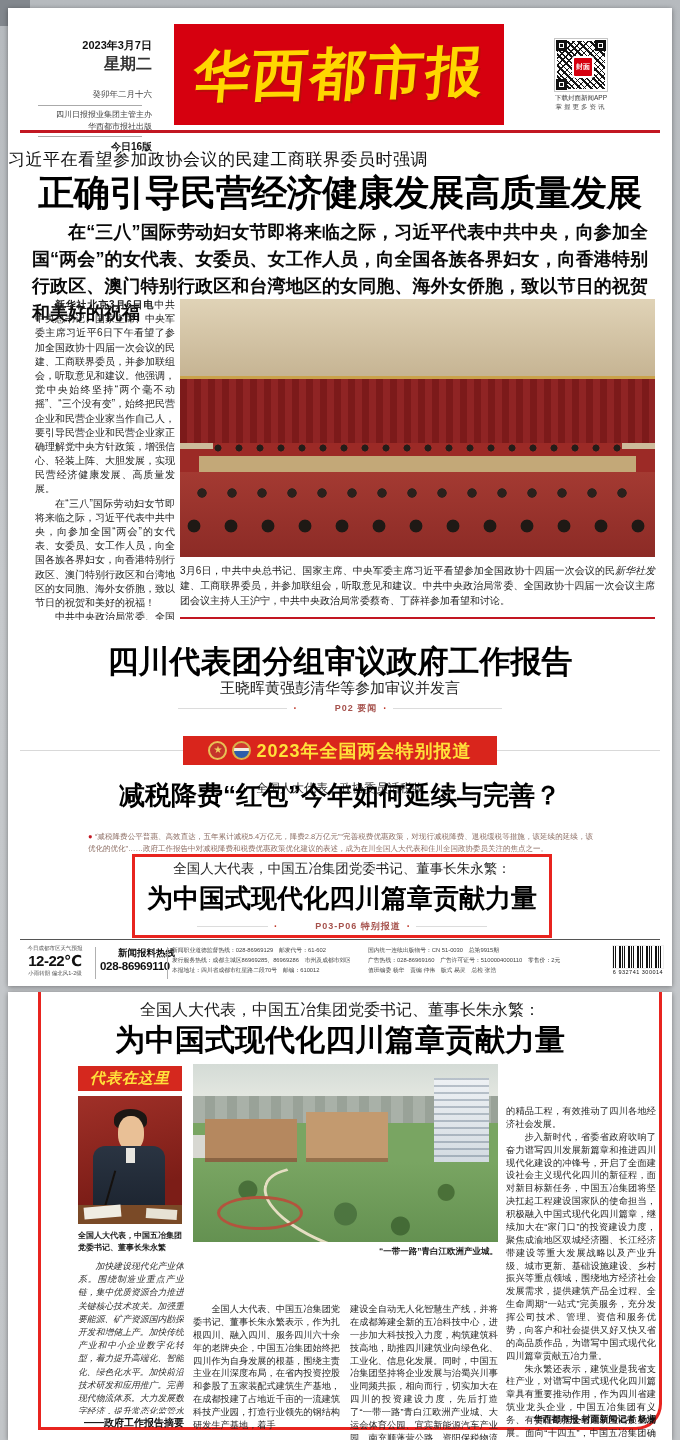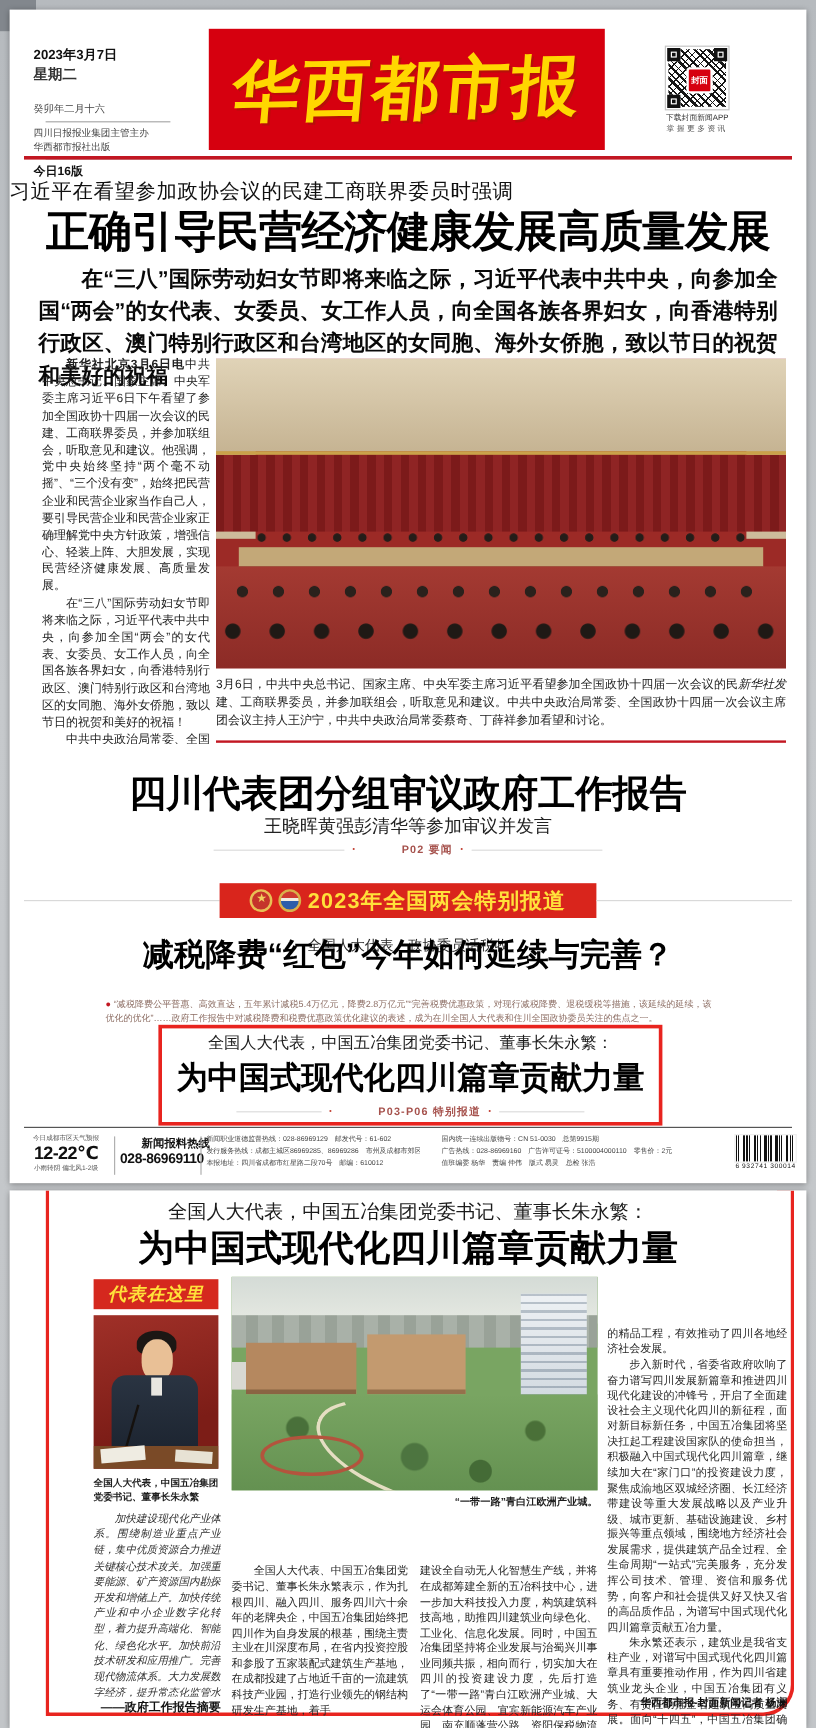--- a/index.html
+++ b/index.html
@@ -6,23 +6,23 @@
   .stage{position:relative;width:680px;height:1440px;margin:0 auto;overflow:hidden;
     background:linear-gradient(#b6babe,#c6c9cc 40%,#c2c5c8);
     font-family:"Liberation Sans","DejaVu Sans",sans-serif;color:#222;}
   .abs{position:absolute;}
   .page{position:absolute;background:#fff;box-shadow:0 1px 5px rgba(0,0,0,.4);}
   .p1{left:8px;top:8px;width:664px;height:978px;}
   .p2{left:8px;top:992px;width:664px;height:448px;}
   .corner-tl{left:0;top:0;width:30px;height:26px;background:#82878d;}
 
   
-  .dateblock{left:20px;top:30px;width:124px;text-align:left;color:#333;}
+  .dateblock{left:20px;top:30px;width:124px;text-align:right;color:#333;}
   .dateblock .d1{font-size:11px;font-weight:bold;color:#111;}
-  .dateblock .d2{font-size:12px;font-weight:bold;margin-top:1px;}
+  .dateblock .d2{font-size:16px;font-weight:bold;margin-top:1px;}
   .dateblock .d3{font-size:8.5px;margin-top:14px;color:#444;}
   .dateblock .hr{border-top:1px solid #aaa;margin:4px 10px 3px;}
   .dateblock .d4{font-size:8px;line-height:1.45;color:#444;}
   .dateblock .d5{font-size:10px;font-weight:bold;margin-top:1px;color:#111;}
   .masthead{left:166px;top:16px;width:330px;height:101px;background:#d6000f;
     display:flex;align-items:center;justify-content:center;}
   .masthead span{font-family:"DejaVu Serif","Liberation Serif",serif;font-weight:900;
     font-size:56px;color:#ffd700;letter-spacing:2px;transform:skewX(-6deg) rotate(-1deg);
     text-shadow:2px 2px 0 rgba(130,40,0,.35);white-space:nowrap;}
   .qrwrap{left:538px;top:30px;width:70px;text-align:center;}

